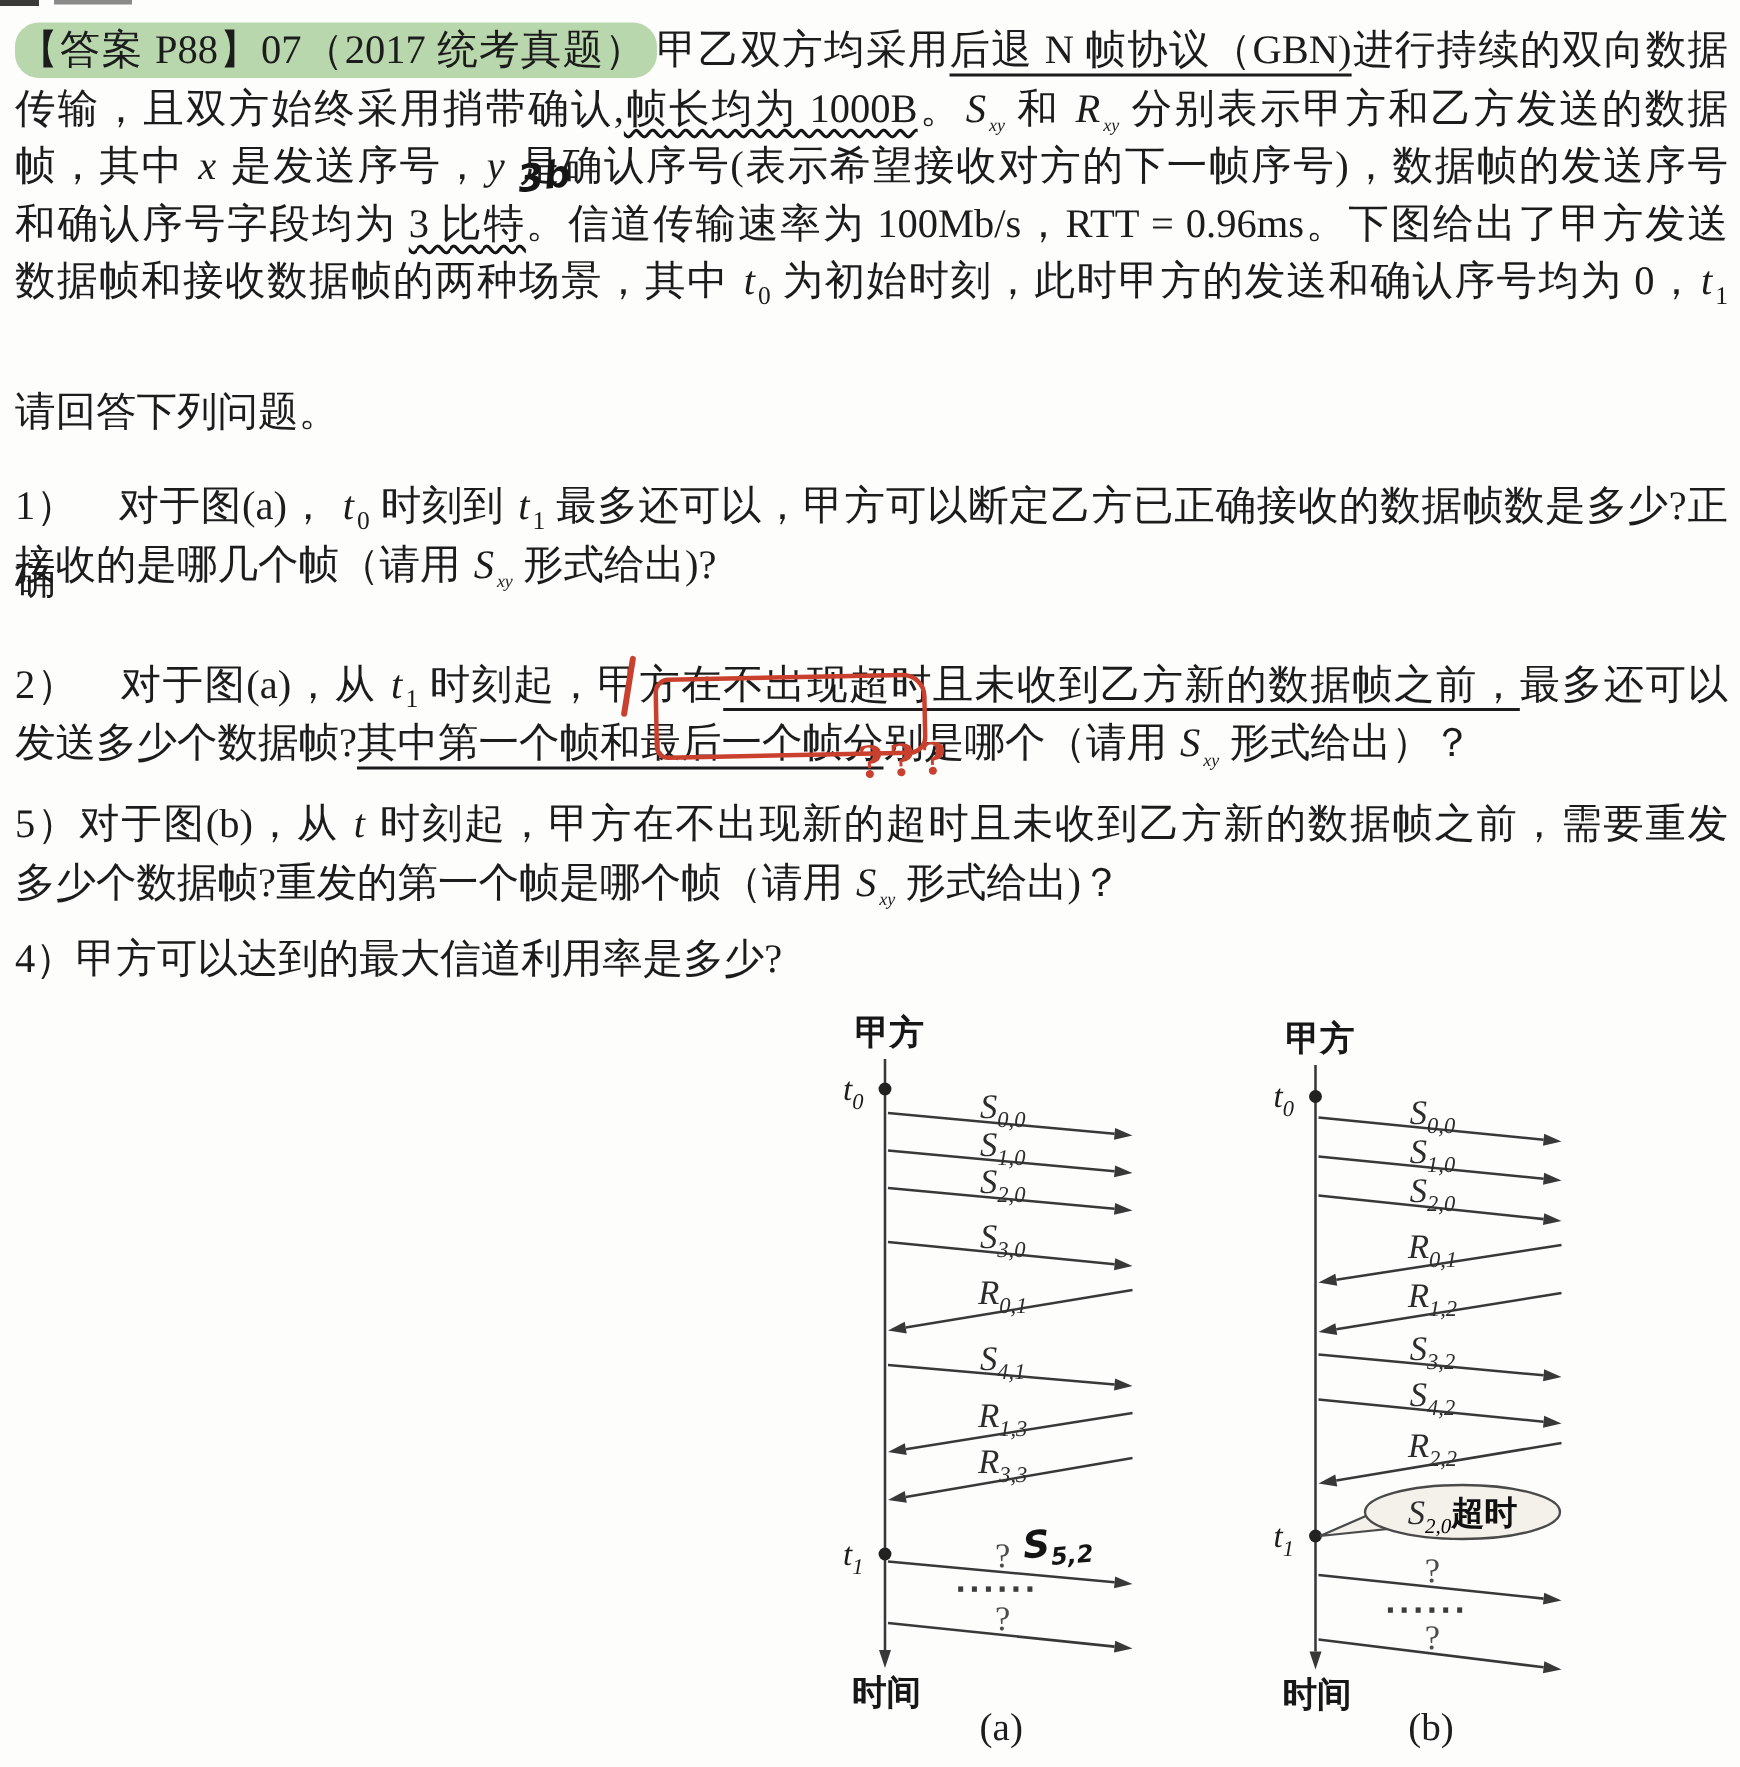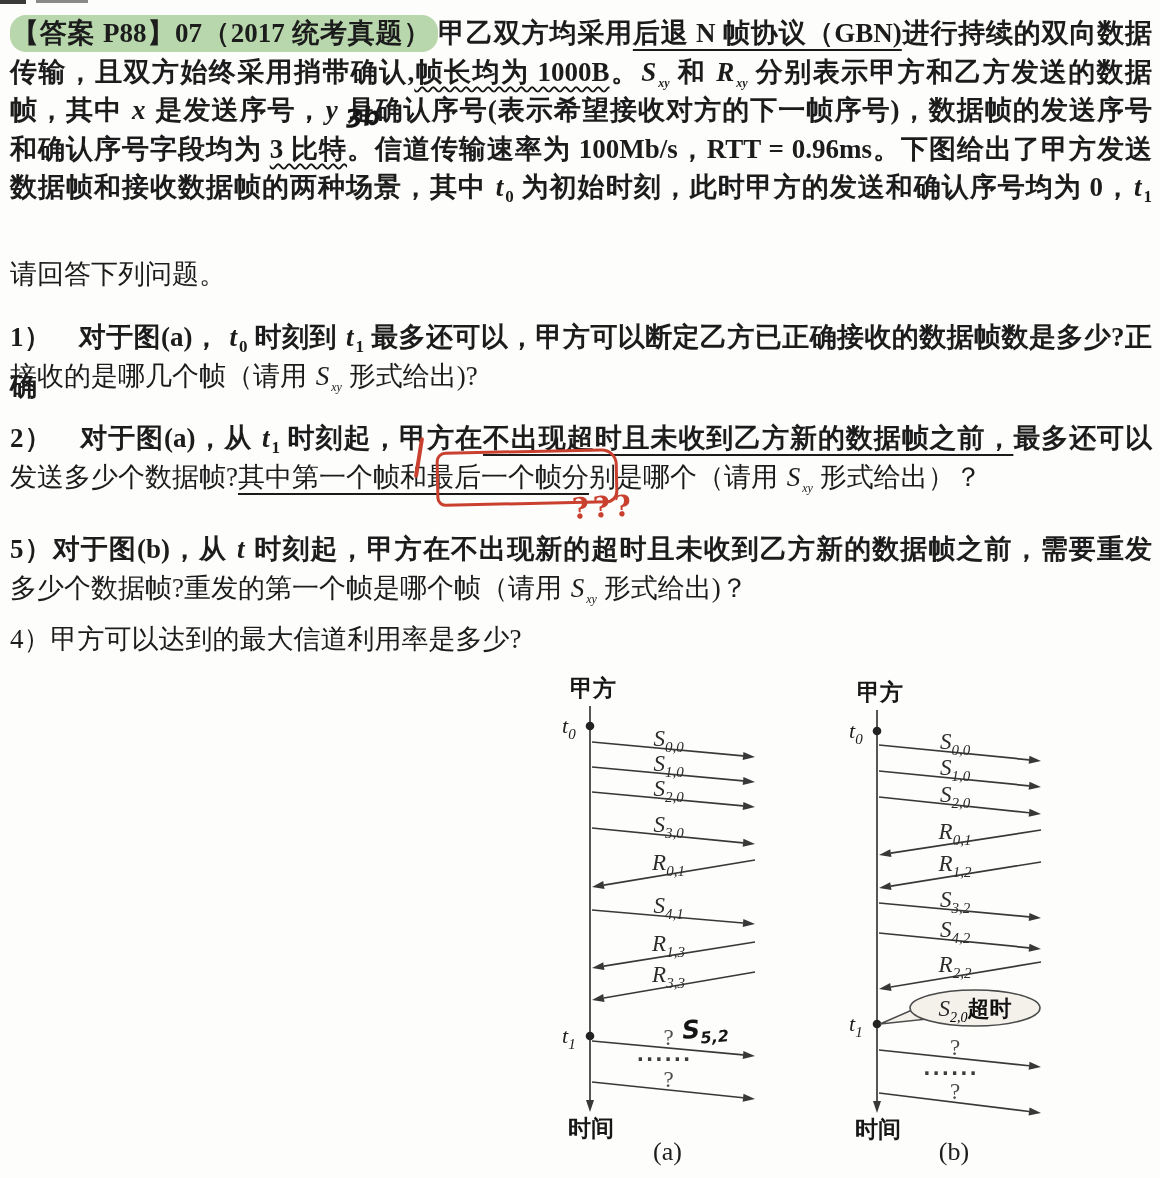--- a/index.html
+++ b/index.html
@@ -1,21 +1,21 @@
 <!DOCTYPE html>
 <html><head>
 <meta charset="utf-8">
 <style>
   html,body{margin:0;padding:0;background:#ffffff;}
   .page{position:relative;width:1160px;height:1178px;background:#fdfdfc;overflow:hidden;
         font-family:"Liberation Serif","DejaVu Serif",serif;color:#1c1c1c;font-size:27px;}
   .para{position:absolute;left:10px;width:1142px;z-index:1;}
   .line{height:38.6px;line-height:38.6px;}
-  .just{text-align:justify;text-align-last:justify;font-weight:bold;}
-  #p-intro{top:14px}#p-ask{top:255px}#p-q1{top:318px}#p-q2{top:419px}#p-q3{top:530px}#p-q4{top:620px}
+  .just{text-align:justify;text-align-last:justify;}
+  #p-intro{top:14px}#p-ask{top:255px}#p-q1{top:318px}#p-q2{top:437px}#p-q3{top:530px}#p-q4{top:620px}
   .sg-p{}
   .sg-hl{background:#b9d7ac;border-radius:16px;padding:3px 7px 4px 2px;}
   .sg-u{text-decoration:underline;text-decoration-thickness:2px;text-underline-offset:7px;text-decoration-color:#1b1b1b;}
   .sg-wavy{text-decoration:underline wavy;text-decoration-thickness:1.8px;text-underline-offset:5px;text-decoration-color:#161616;}
   .sg-i{font-style:italic;padding:0 2px;}
   sub.sg-sub{font-size:17px;}
   sub.sg-isub{font-size:12px;font-style:italic;}
   #diagram-layer{position:absolute;left:0;top:0;z-index:5;pointer-events:none;}
   .dg-party{font:bold 23px "Liberation Sans","DejaVu Sans",sans-serif;fill:#171717;}
   .dg-label{font:italic 23px "Liberation Serif",serif;fill:#2c2c2c;}

